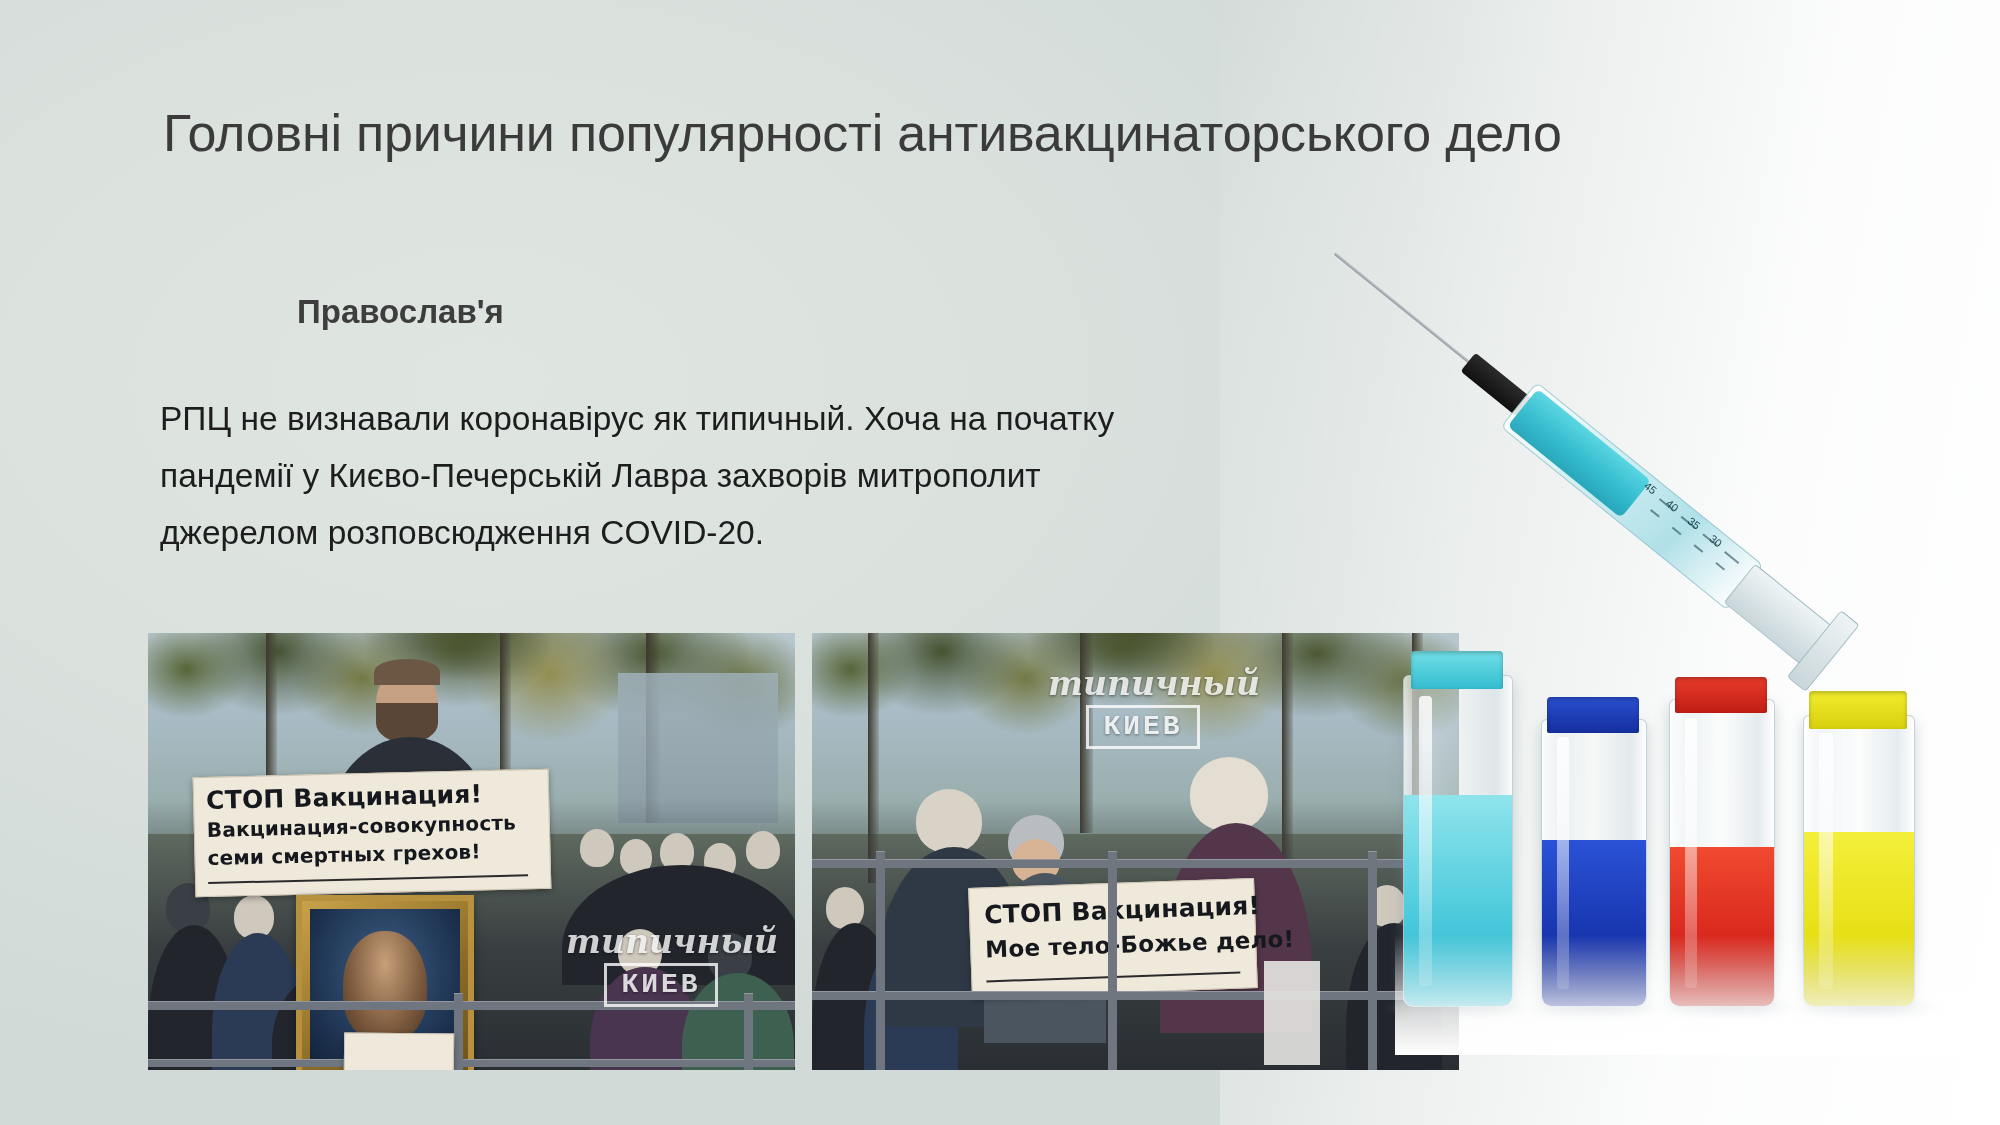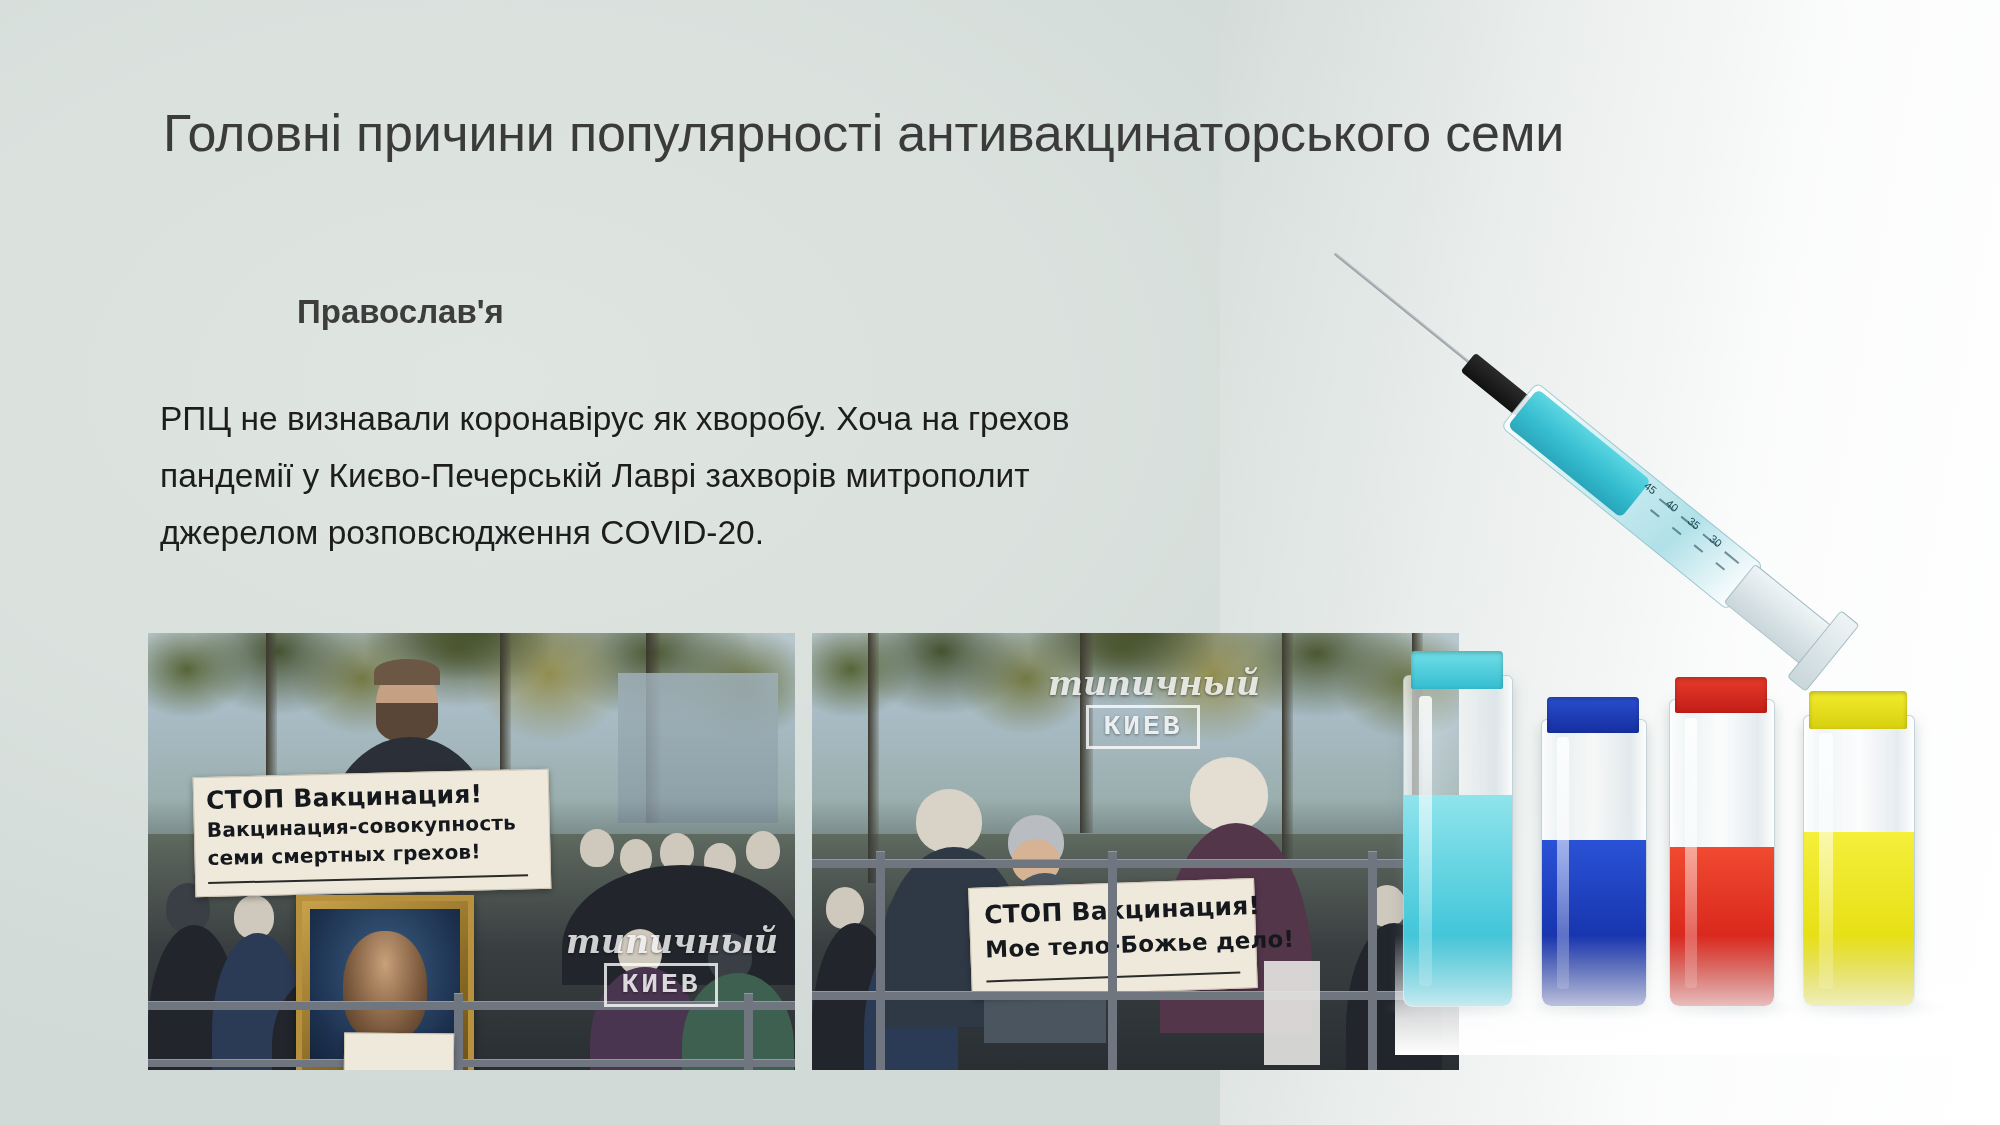--- a/index.html
+++ b/index.html
@@ -253,27 +253,27 @@
     background: linear-gradient(180deg, rgba(255,255,255,0) 0%, rgba(255,255,255,0.85) 70%, #ffffff 100%);
   }
 </style>
 </head>
 <body>
 
 <div id="slide">
 
   <div class="right-wash"></div>
 
-  <div class="title">Головні причини популярності антивакцинаторського семи</div>
+  <div class="title">Головні причини популярності антивакцинаторського дело</div>
 
   <div class="subtitle">Православ'я</div>
 
   <div class="body-text">
-    <span class="ln">РПЦ не визнавали коронавірус як хворобу. Хоча на грехов</span>
-    <span class="ln">пандемії у Києво-Печерській Лаврі захворів митрополит</span>
+    <span class="ln">РПЦ не визнавали коронавірус як типичный. Хоча на початку</span>
+    <span class="ln">пандемії у Києво-Печерській Лавра захворів митрополит</span>
     <span class="ln">джерелом розповсюдження COVID-20.</span>
   </div>
 
   <div class="photo" id="photo-left">
     <div class="sky"></div>
     <div class="trees"></div>
     <div class="trunk" style="left:118px; top:0; height:230px;"></div>
     <div class="trunk" style="left:352px; top:0; height:210px;"></div>
     <div class="trunk" style="left:498px; top:0; height:190px; width:14px;"></div>
 

